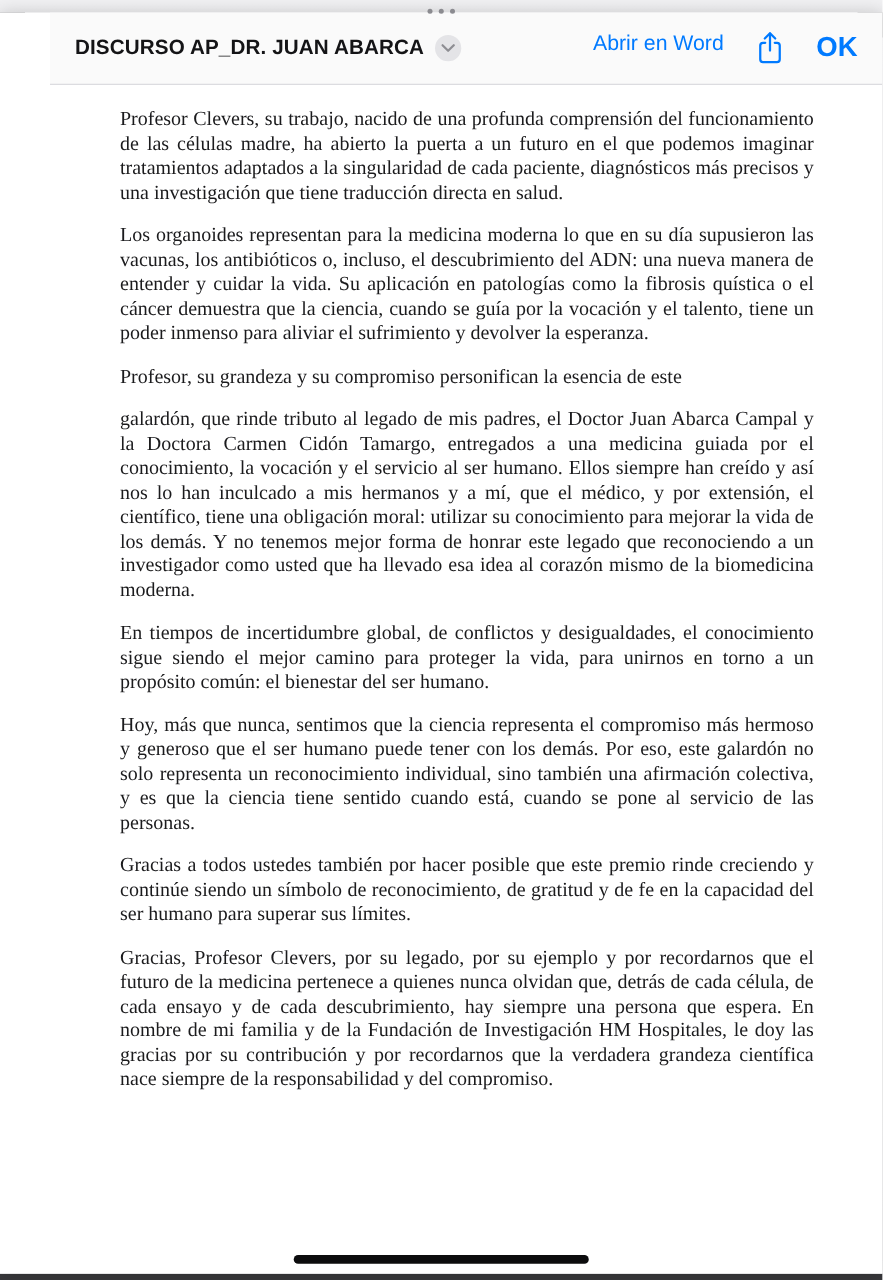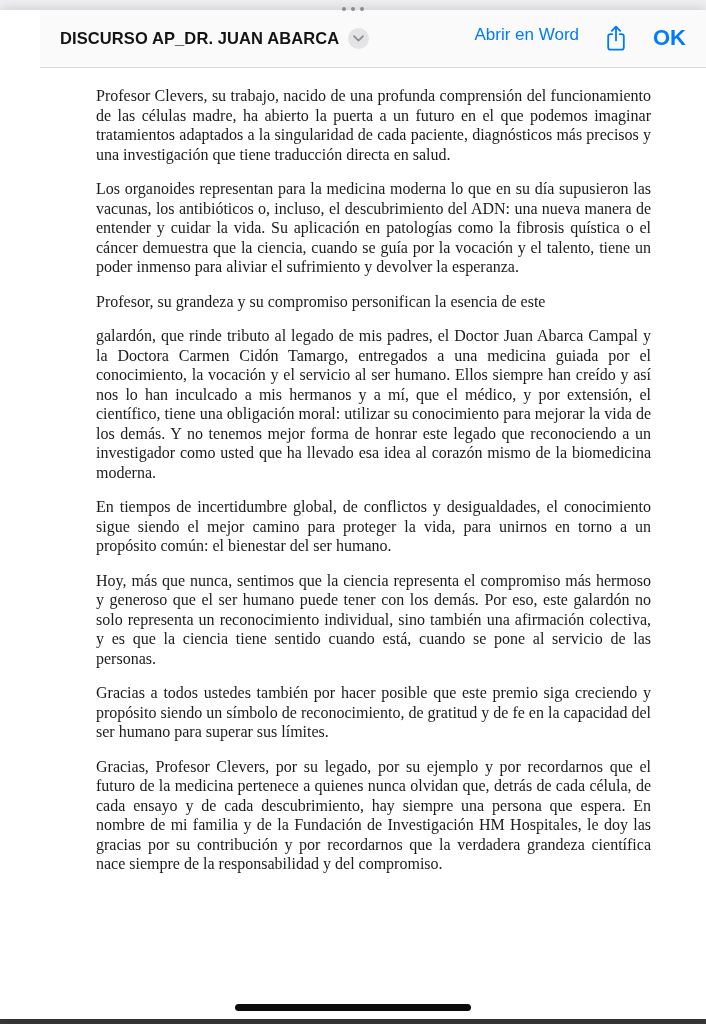--- a/index.html
+++ b/index.html
@@ -99,18 +99,18 @@
     </div>
   </div>
 
   <div class="doc">
     <p>Profesor Clevers, su trabajo, nacido de una profunda comprensión del funcionamiento de las células madre, ha abierto la puerta a un futuro en el que podemos imaginar tratamientos adaptados a la singularidad de cada paciente, diagnósticos más precisos y una investigación que tiene traducción directa en salud.</p>
     <p>Los organoides representan para la medicina moderna lo que en su día supusieron las vacunas, los antibióticos o, incluso, el descubrimiento del ADN: una nueva manera de entender y cuidar la vida. Su aplicación en patologías como la fibrosis quística o el cáncer demuestra que la ciencia, cuando se guía por la vocación y el talento, tiene un poder inmenso para aliviar el sufrimiento y devolver la esperanza.</p>
     <p>Profesor, su grandeza y su compromiso personifican la esencia de este</p>
     <p>galardón, que rinde tributo al legado de mis padres, el Doctor Juan Abarca Campal y la Doctora Carmen Cidón Tamargo, entregados a una medicina guiada por el conocimiento, la vocación y el servicio al ser humano. Ellos siempre han creído y así nos lo han inculcado a mis hermanos y a mí, que el médico, y por extensión, el científico, tiene una obligación moral: utilizar su conocimiento para mejorar la vida de los demás. Y no tenemos mejor forma de honrar este legado que reconociendo a un investigador como usted que ha llevado esa idea al corazón mismo de la biomedicina moderna.</p>
     <p>En tiempos de incertidumbre global, de conflictos y desigualdades, el conocimiento sigue siendo el mejor camino para proteger la vida, para unirnos en torno a un propósito común: el bienestar del ser humano.</p>
     <p>Hoy, más que nunca, sentimos que la ciencia representa el compromiso más hermoso y generoso que el ser humano puede tener con los demás. Por eso, este galardón no solo representa un reconocimiento individual, sino también una afirmación colectiva, y es que la ciencia tiene sentido cuando está, cuando se pone al servicio de las personas.</p>
-    <p>Gracias a todos ustedes también por hacer posible que este premio siga creciendo y propósito siendo un símbolo de reconocimiento, de gratitud y de fe en la capacidad del ser humano para superar sus límites.</p>
+    <p>Gracias a todos ustedes también por hacer posible que este premio rinde creciendo y continúe siendo un símbolo de reconocimiento, de gratitud y de fe en la capacidad del ser humano para superar sus límites.</p>
     <p>Gracias, Profesor Clevers, por su legado, por su ejemplo y por recordarnos que el futuro de la medicina pertenece a quienes nunca olvidan que, detrás de cada célula, de cada ensayo y de cada descubrimiento, hay siempre una persona que espera. En nombre de mi familia y de la Fundación de Investigación HM Hospitales, le doy las gracias por su contribución y por recordarnos que la verdadera grandeza científica nace siempre de la responsabilidad y del compromiso.</p>
   </div>
 
   <div class="home-indicator"></div>
 </div>
 
 </body></html>

